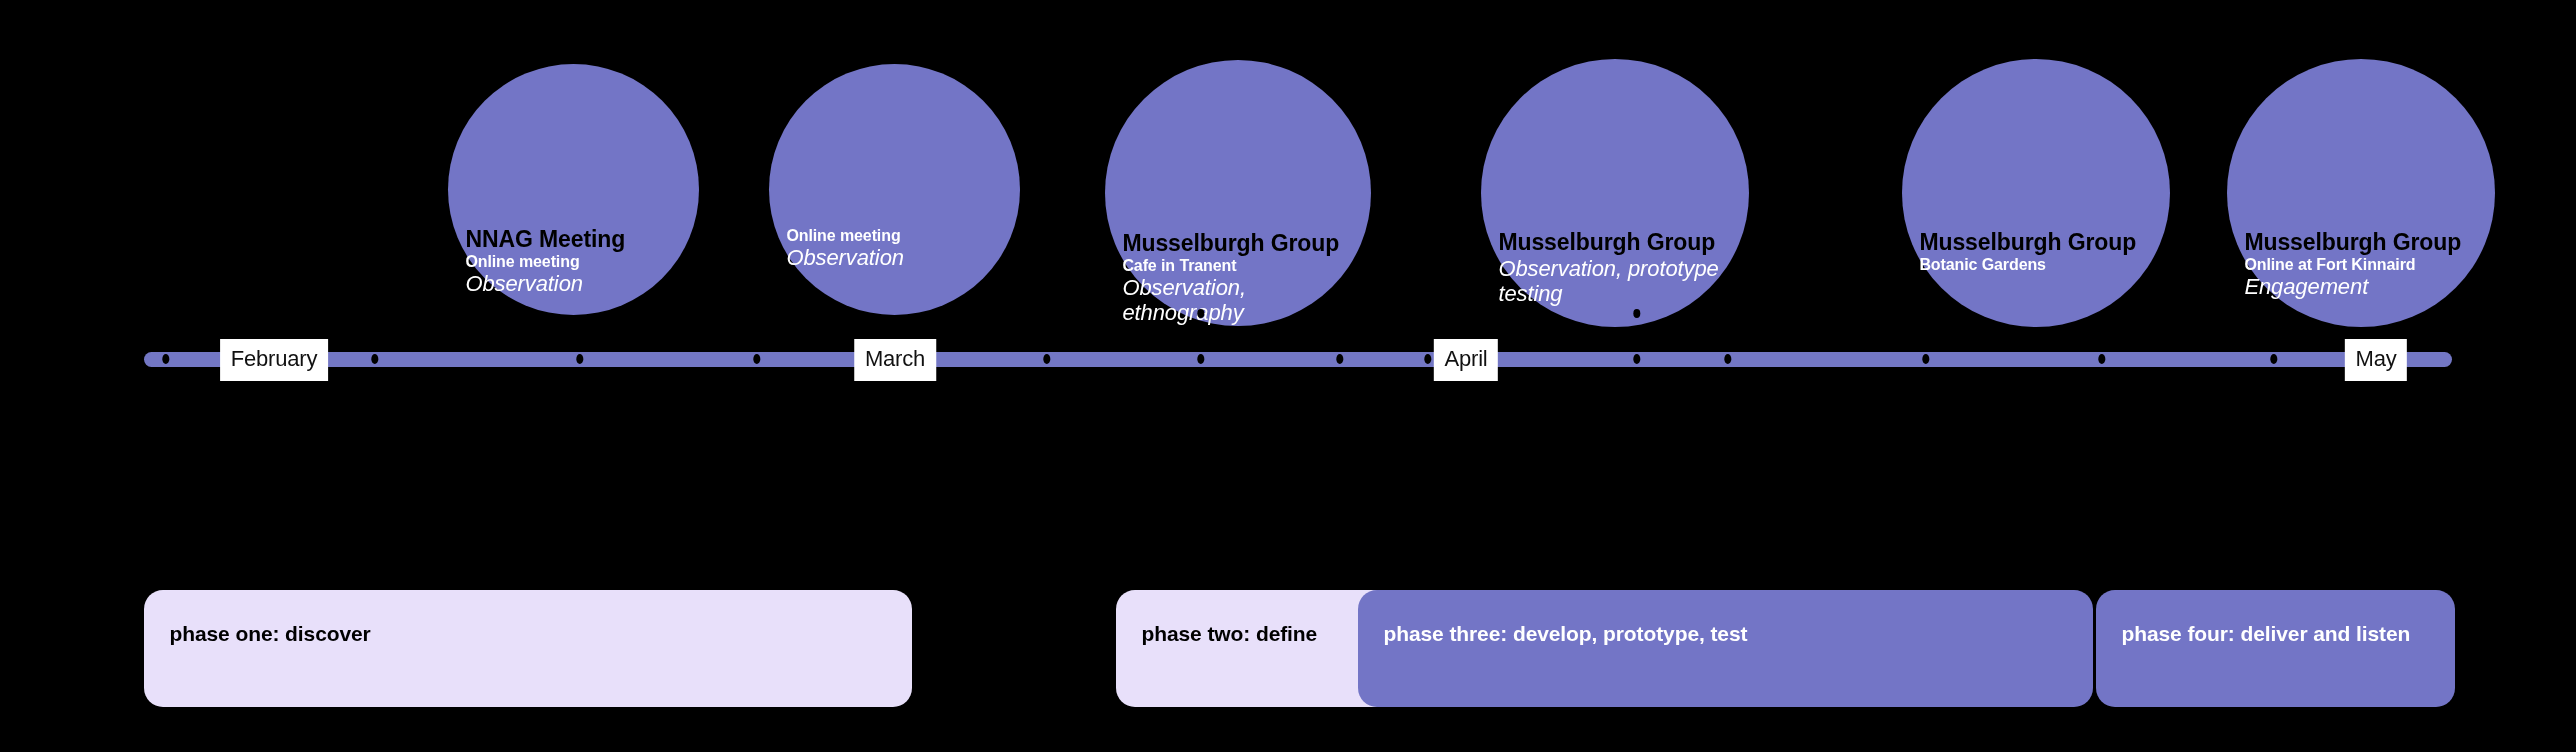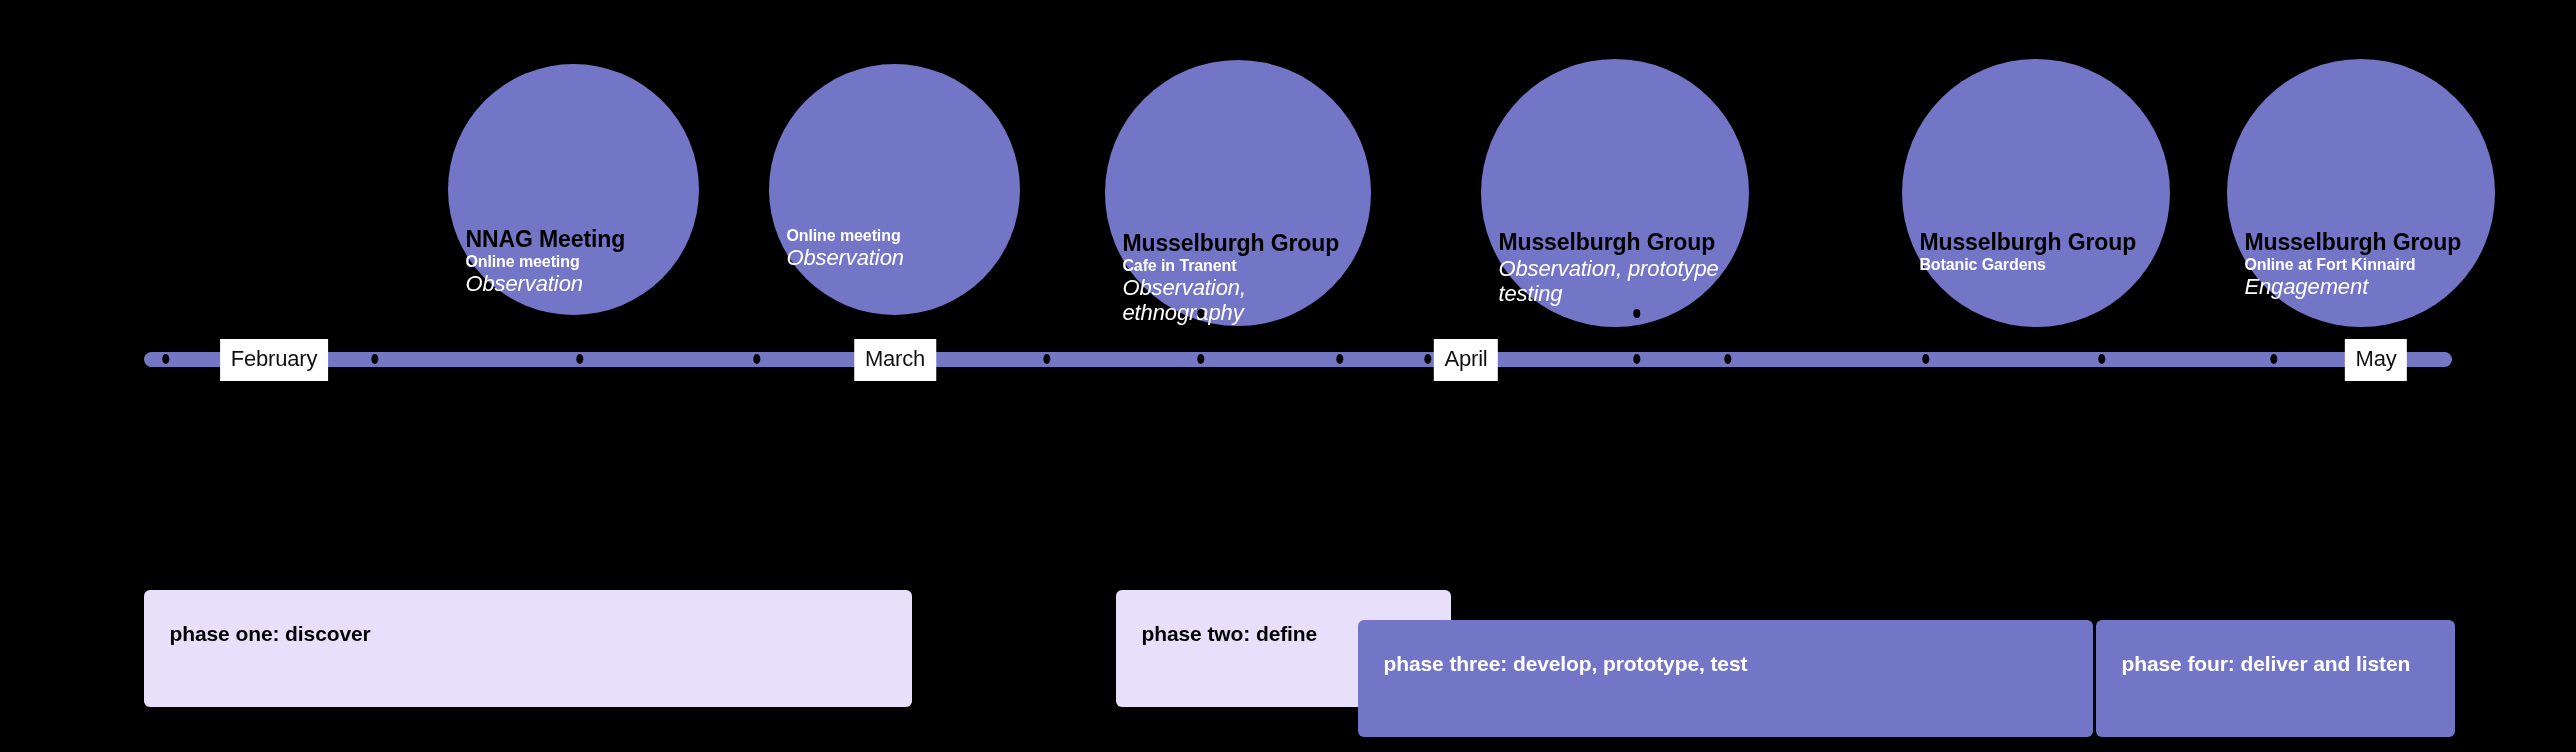--- a/index.html
+++ b/index.html
@@ -109,35 +109,35 @@
     line-height: 1.14;
     letter-spacing: -0.1px;
     white-space: pre-line;
   }
 
   
   .phase {
     position: absolute;
     top: 590px;
     height: 117px;
-    border-radius: 6px;
+    border-radius: 19px;
     box-sizing: border-box;
     display: flex;
     align-items: flex-start;
   }
   .phase-label {
     font-size: 21px;
     font-weight: bold;
     letter-spacing: -0.1px;
     padding: 32px 0 0 25.5px;
     white-space: nowrap;
   }
   .phase.light { background: #e8e0fa; }
   .phase.light .phase-label { color: #000000; }
-  .phase.dark  { background: #7375c6; margin-top: 30px; }
+  .phase.dark  { background: #7375c6; }
   .phase.dark .phase-label { color: #ffffff; }
 </style>
 </head>
 <body>
 
 <div id="stage">
 
   <div id="bubbles">
       <div class="bubble" style="left: 448px; top: 64px; width: 251px; height: 251px;">
         <div class="bubble-text" style="top: 163px;">

